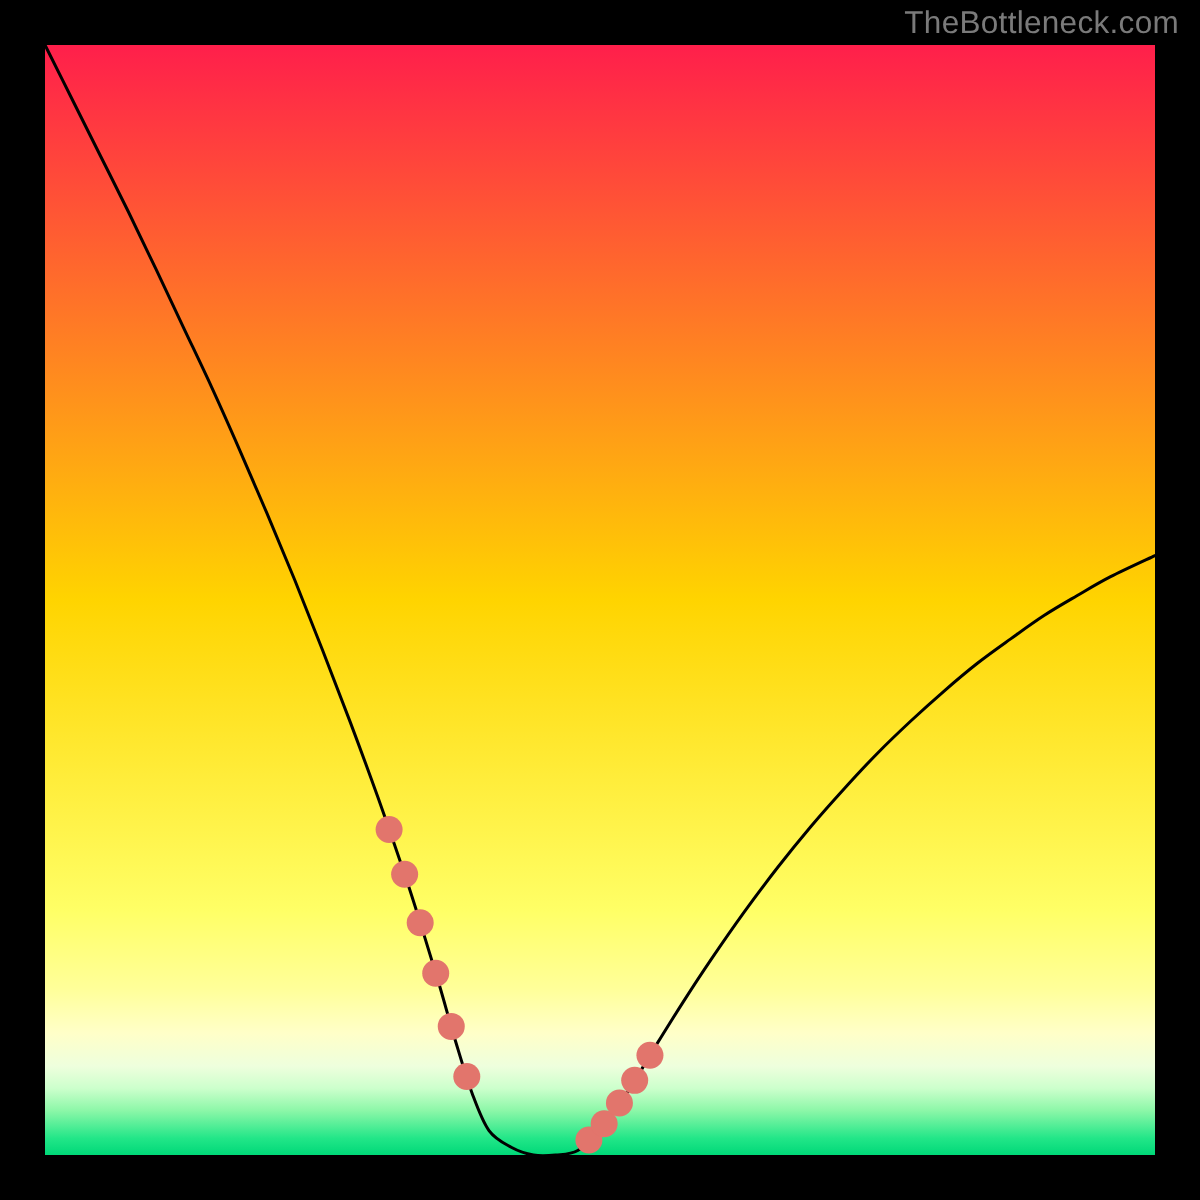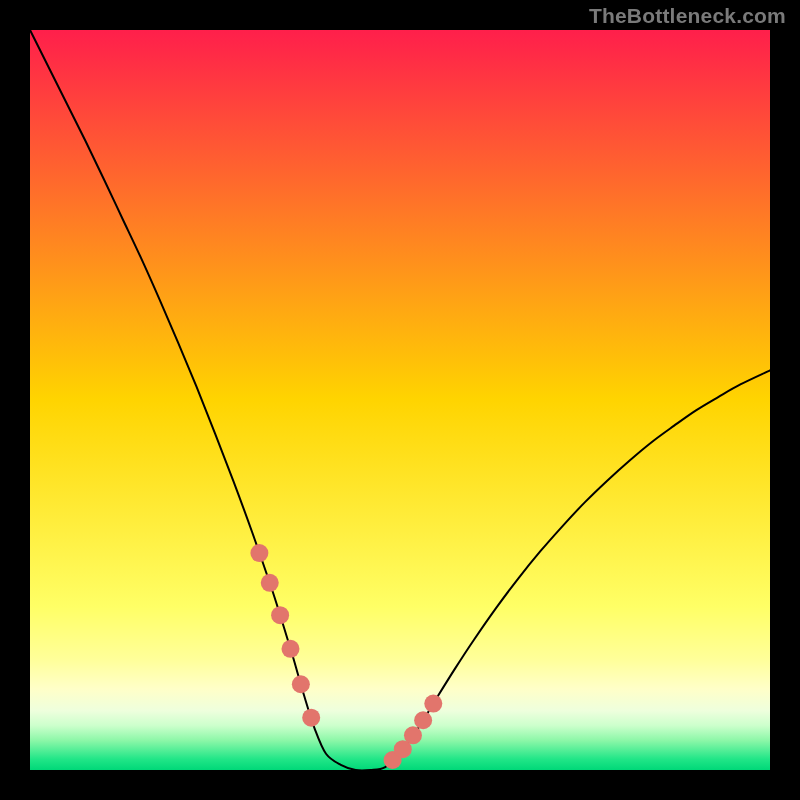--- a/index.html
+++ b/index.html
@@ -17,21 +17,21 @@
     left: 0;
     width: 800px;
     height: 800px;
   }
   .watermark {
     position: absolute;
     top: 4px;
     right: 14px;
     color: #7a7a7a;
     font-size: 21px;
-    font-weight: 700;
+    font-weight: 400;
     letter-spacing: 0.2px;
     user-select: none;
   }
   svg {
     display: block;
   }
 </style>
 </head>
 <body>
 

